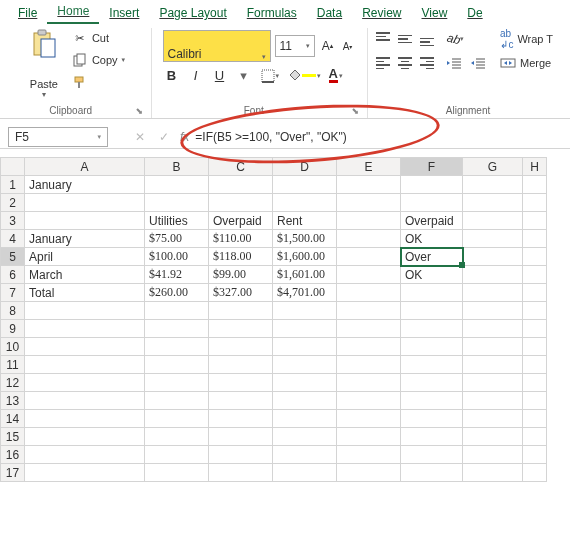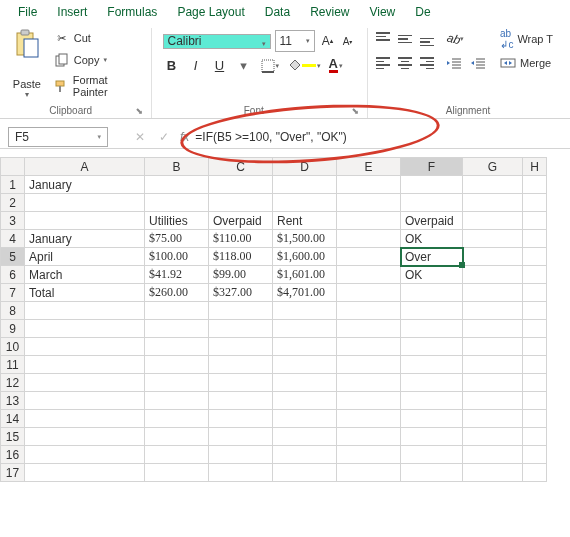--- a/index.html
+++ b/index.html
@@ -1,19 +1,19 @@
 <!DOCTYPE html>
 <html><head>
 <meta charset="utf-8">
 <style>
 * { box-sizing: border-box; margin: 0; padding: 0; }
 body { font-family: 'Segoe UI', sans-serif; font-size: 12px; background: #fff; color: #333; width: 570px; height: 537px; overflow: hidden; position: relative; }
 
 
-.menubar { display: flex; height: 24px; align-items: center; padding-left: 8px; background: #fff; }
+.menubar { display: flex; height: 24px; align-items: flex-end; padding-left: 8px; background: #fff; text-decoration: underline; }
 .menubar .tab { padding: 4px 10px; cursor: pointer; color: #0a6332; font-size: 12px; }
 .menubar .tab.active { border-bottom: 2px solid #217346; color: #217346; }
 
 
 .ribbon { display: flex; align-items: flex-start; height: 95px; border-bottom: 1px solid #d4d4d4; padding: 4px 2px 0 2px; background: #fff; }
 .ribbon-group { display: flex; flex-direction: column; align-items: center; height: 100%; border-right: 1px solid #e1e1e1; padding: 0 6px; }
 .ribbon-group-body { flex: 1; display: flex; align-items: flex-start; }
 .ribbon-group-label { font-size: 10px; color: #666; padding: 2px 0 2px 0; text-align: center; width: 100%; }
 .dialog-launcher { font-size: 9px; color: #888; margin-left: auto; padding: 0 2px; }
 
@@ -21,21 +21,21 @@
 .paste-icon { width: 32px; height: 32px; display: flex; align-items: center; justify-content: center; }
 .paste-label { font-size: 11px; margin-top: 18px; }
 .paste-arrow { font-size: 8px; color: #666; }
 
 .clip-col { display: flex; flex-direction: column; gap: 2px; margin-left: 4px; }
 .clip-btn { display: flex; align-items: center; gap: 4px; padding: 2px 4px; font-size: 11px; cursor: pointer; }
 .clip-btn .ic { width: 16px; height: 16px; display: flex; align-items: center; justify-content: center; }
 
 .font-group-body { display: flex; flex-direction: column; gap: 6px; padding-top: 2px; }
 .font-row1 { display: flex; align-items: center; gap: 4px; }
-.font-name { border: 1px solid #ababab; height: 15px; width: 108px; padding: 0 4px; font-size: 12px; display: flex; align-items: flex-end; justify-content: space-between; background: #5eead4; }
+.font-name { border: 1px solid #ababab; height: 32px; width: 108px; padding: 0 4px; font-size: 12px; display: flex; align-items: flex-end; justify-content: space-between; background: #fde047; }
 .font-size { border: 1px solid #ababab; height: 22px; width: 40px; padding: 0 4px; font-size: 12px; display: flex; align-items: center; justify-content: space-between; background: #fff; }
 .font-sizers { display: flex; gap: 2px; }
 .sz-btn { width: 18px; height: 22px; display: flex; align-items: center; justify-content: center; font-size: 12px; }
 
 .font-row2 { display: flex; align-items: center; gap: 8px; }
 .biu { display: flex; gap: 6px; }
 .biu span { width: 18px; text-align: center; font-size: 13px; cursor: pointer; }
 .bold { font-weight: bold; }
 .italic { font-style: italic; }
 .underline { text-decoration: underline; }
@@ -85,23 +85,24 @@
 .annot { position: absolute; border: 3px solid #d43b2c; border-radius: 50%; pointer-events: none; }
 .annot1 { left: 180px; top: 106px; width: 260px; height: 56px; transform: rotate(-4deg); }
 
 .group-label-row { display:flex; width:100%; align-items:center; }
 </style>
 </head>
 <body>
 
 <div class="menubar">
   <div class="tab">File</div>
+  <div class="tab active">Home</div>
   <div class="tab">Insert</div>
+  <div class="tab">Page Layout</div>
   <div class="tab">Formulas</div>
-  <div class="tab">Page Layout</div>
   <div class="tab">Data</div>
   <div class="tab">Review</div>
   <div class="tab">View</div>
   <div class="tab">De</div>
 </div>
 
 <div class="ribbon">
 
   <div class="ribbon-group" style="width:150px;">
     <div class="ribbon-group-body">
@@ -131,21 +132,20 @@
           <span>Copy</span>
           <span class="dd">▾</span>
         </div>
         <div class="clip-btn">
           <span class="ic">
               <svg width="14" height="14">
                 <rect x="2" y="2" width="8" height="5" fill="#f7c873" stroke="#b0903a"></rect>
                 <rect x="5" y="7" width="2" height="6" fill="#888"></rect>
               </svg>
             </span>
-          <span>Format Painter</span>
         </div>
       </div>
     </div>
     <div class="group-label-row">
       <span class="ribbon-group-label">Clipboard</span>
       <span class="dialog-launcher">⬊</span>
     </div>
   </div>
 
   <div class="ribbon-group" style="width:216px;">

